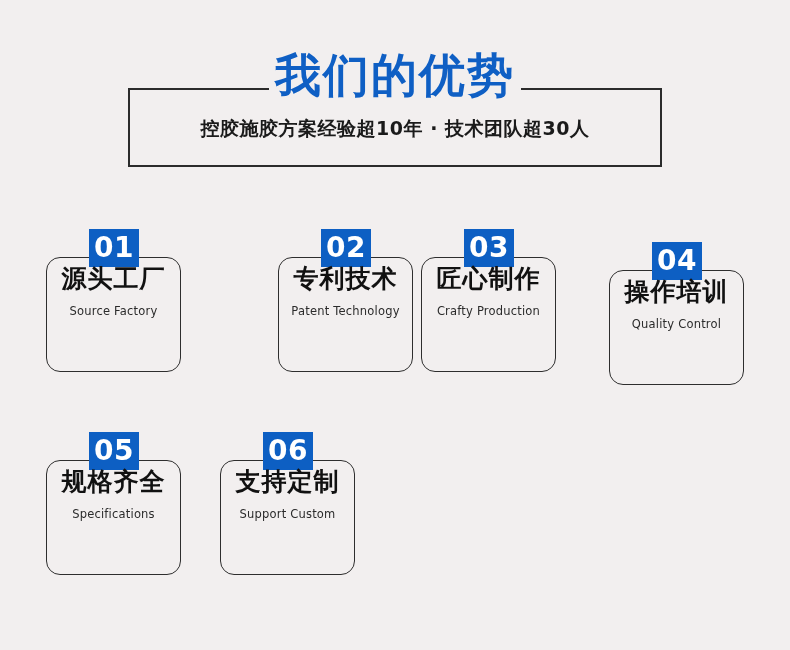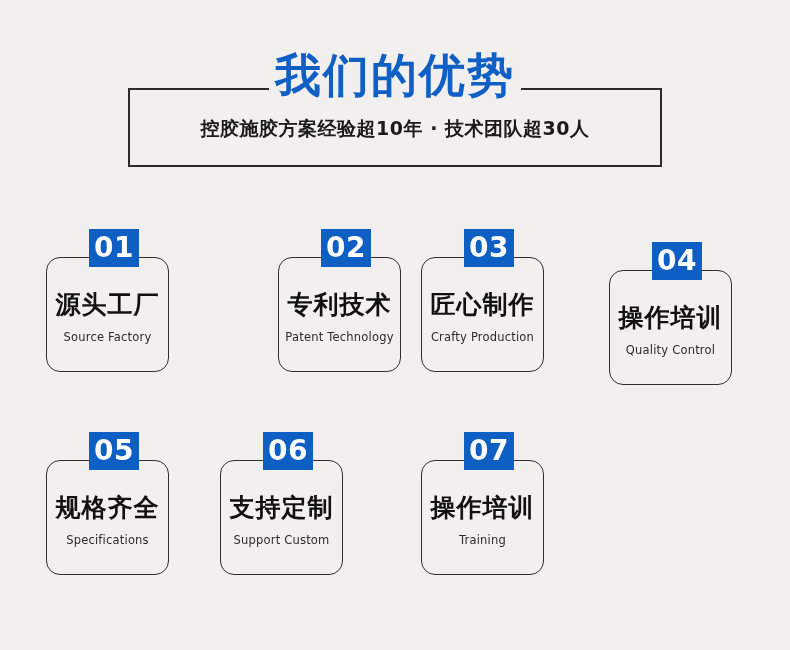--- a/index.html
+++ b/index.html
@@ -70,37 +70,36 @@
   
   .cards {
     position: absolute;
     left: 0;
     top: 200px;
     width: 790px;
     height: 420px;
   }
   .card {
     position: absolute;
-    width: 123px;
+    width: 135px;
     height: 115px;
     border: 1.6px solid #2e2e2e;
     border-radius: 14px;
     box-sizing: border-box;
     background: transparent;
   }
   .card-body {
     position: absolute;
     left: 0;
     top: 0;
     width: 100%;
     height: 100%;
     display: flex;
     flex-direction: column;
     align-items: center;
-    justify-content: center;
   }
   .card-cn {
     font-size: 25px;
     line-height: 30px;
     font-weight: bold;
     color: #111111;
     font-family: "DejaVu Serif", "Liberation Serif", serif;
     letter-spacing: 1px;
     white-space: nowrap;
     margin-top: 6px;
@@ -186,22 +185,15 @@
   </div>
 
   <div class="card" style="left:220px; top:260px;">
     <div class="badge">06</div>
     <div class="card-body">
       <div class="card-cn">支持定制</div>
       <div class="card-en">Support Custom</div>
     </div>
   </div>
 
-  <div class="card" style="left:421px; top:260px;">
-    <div class="badge">07</div>
-    <div class="card-body">
-      <div class="card-cn">操作培训</div>
-      <div class="card-en">Training</div>
-    </div>
-  </div>
 
 
 </div>
 
 </body></html>

